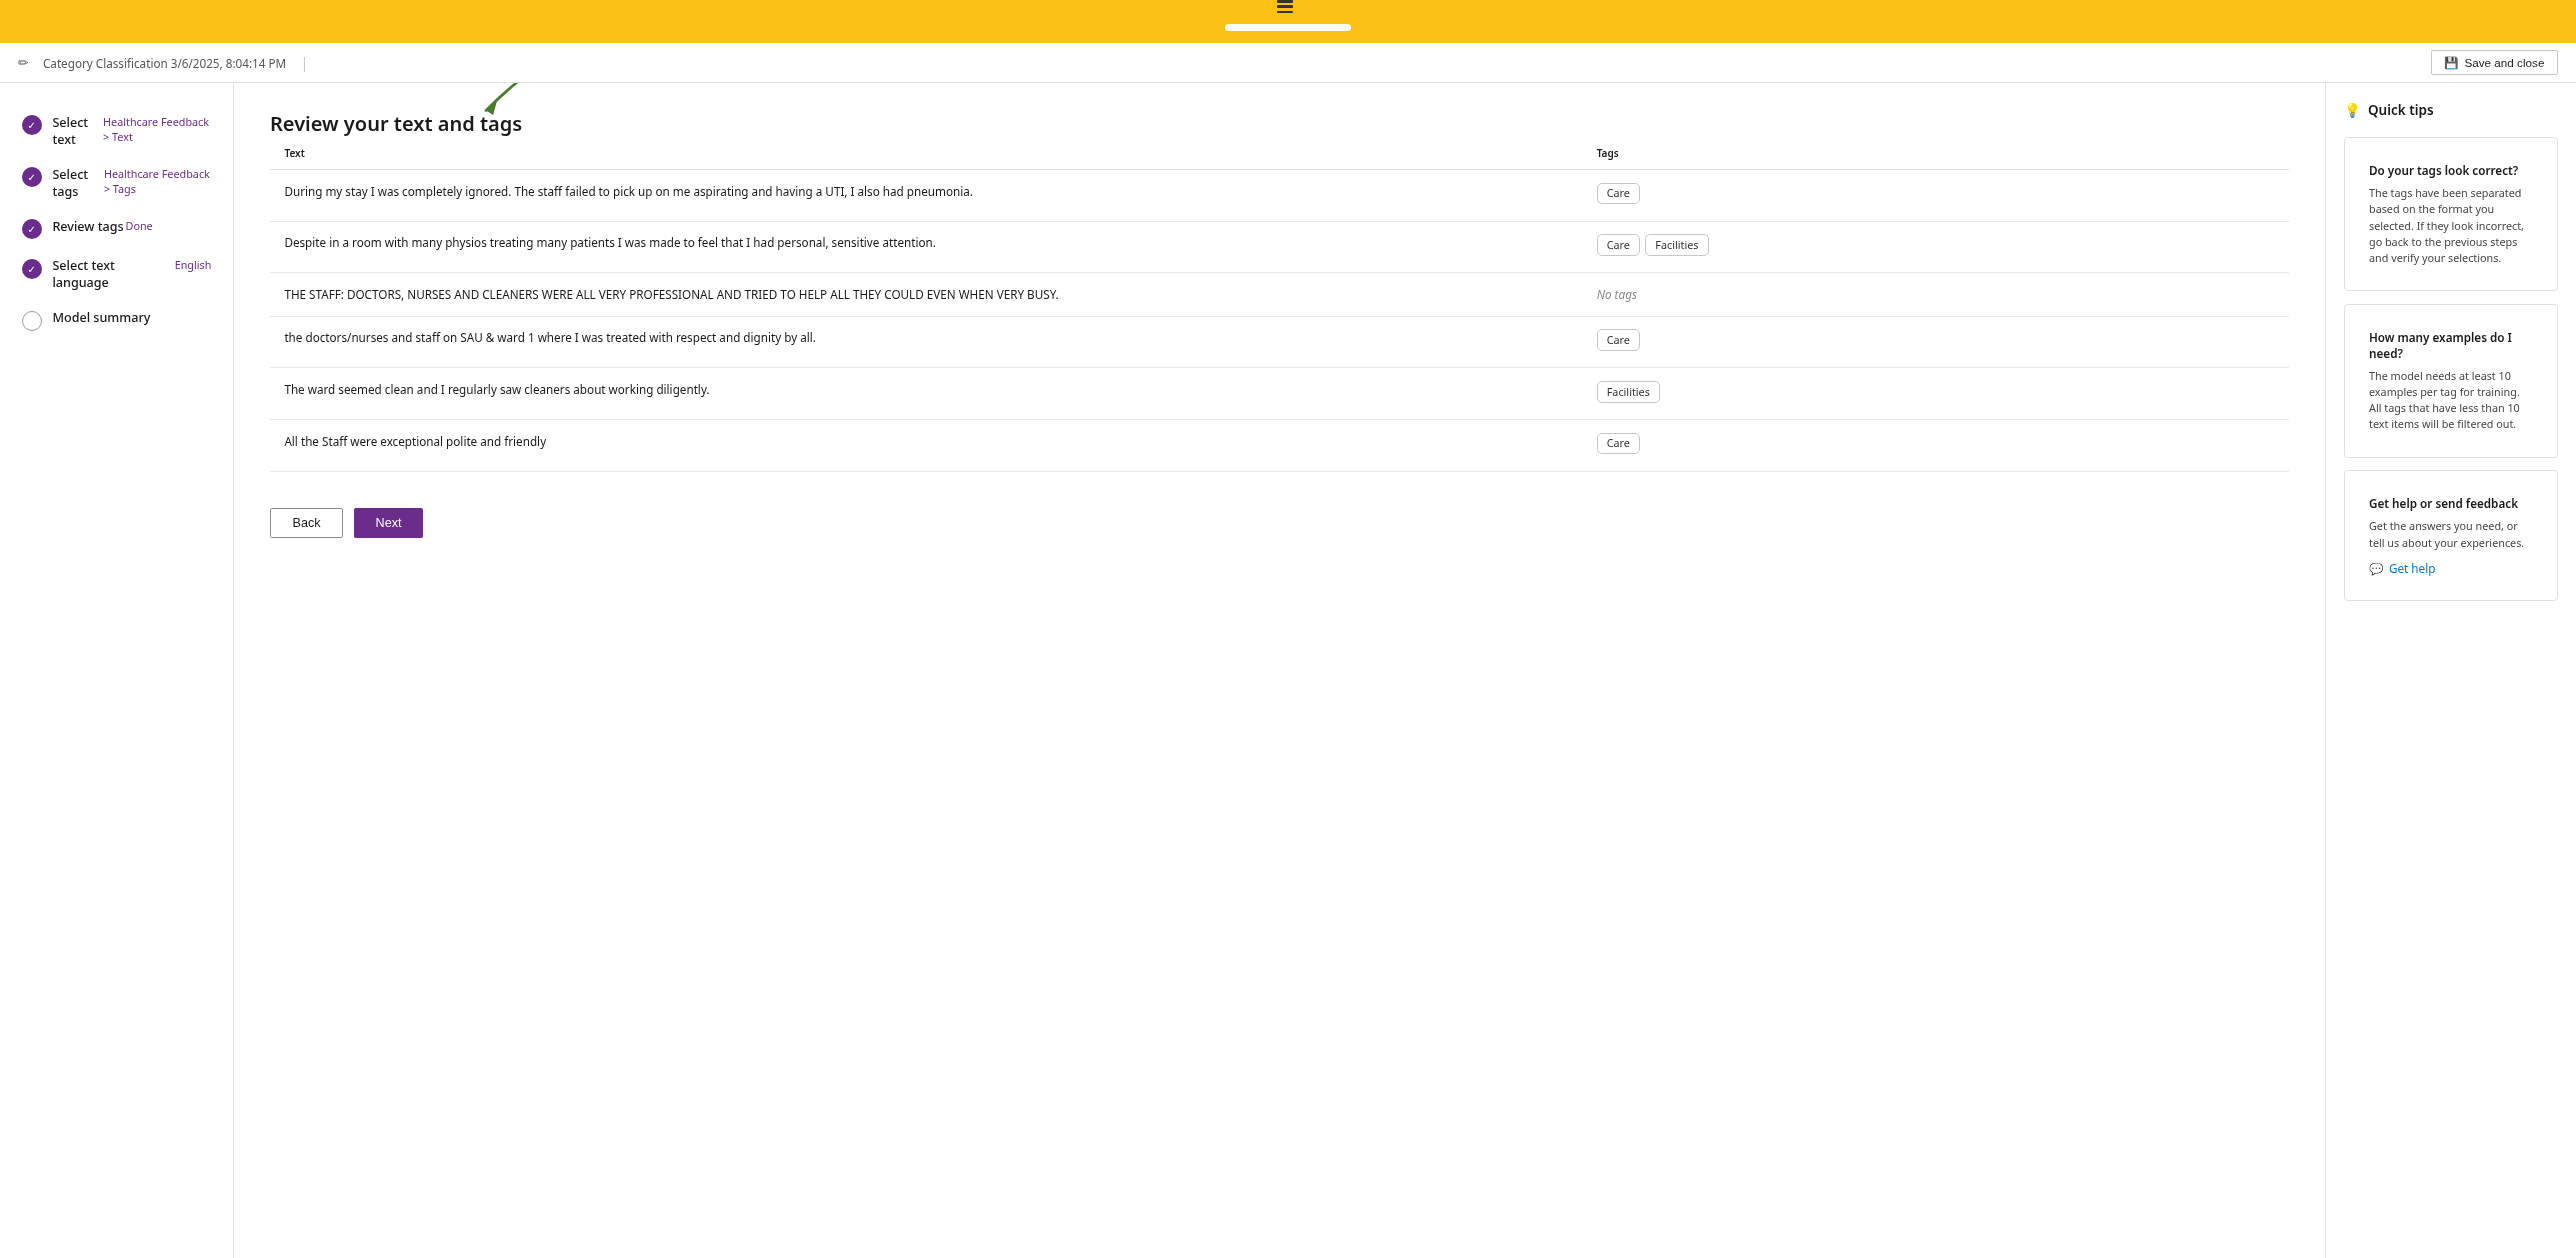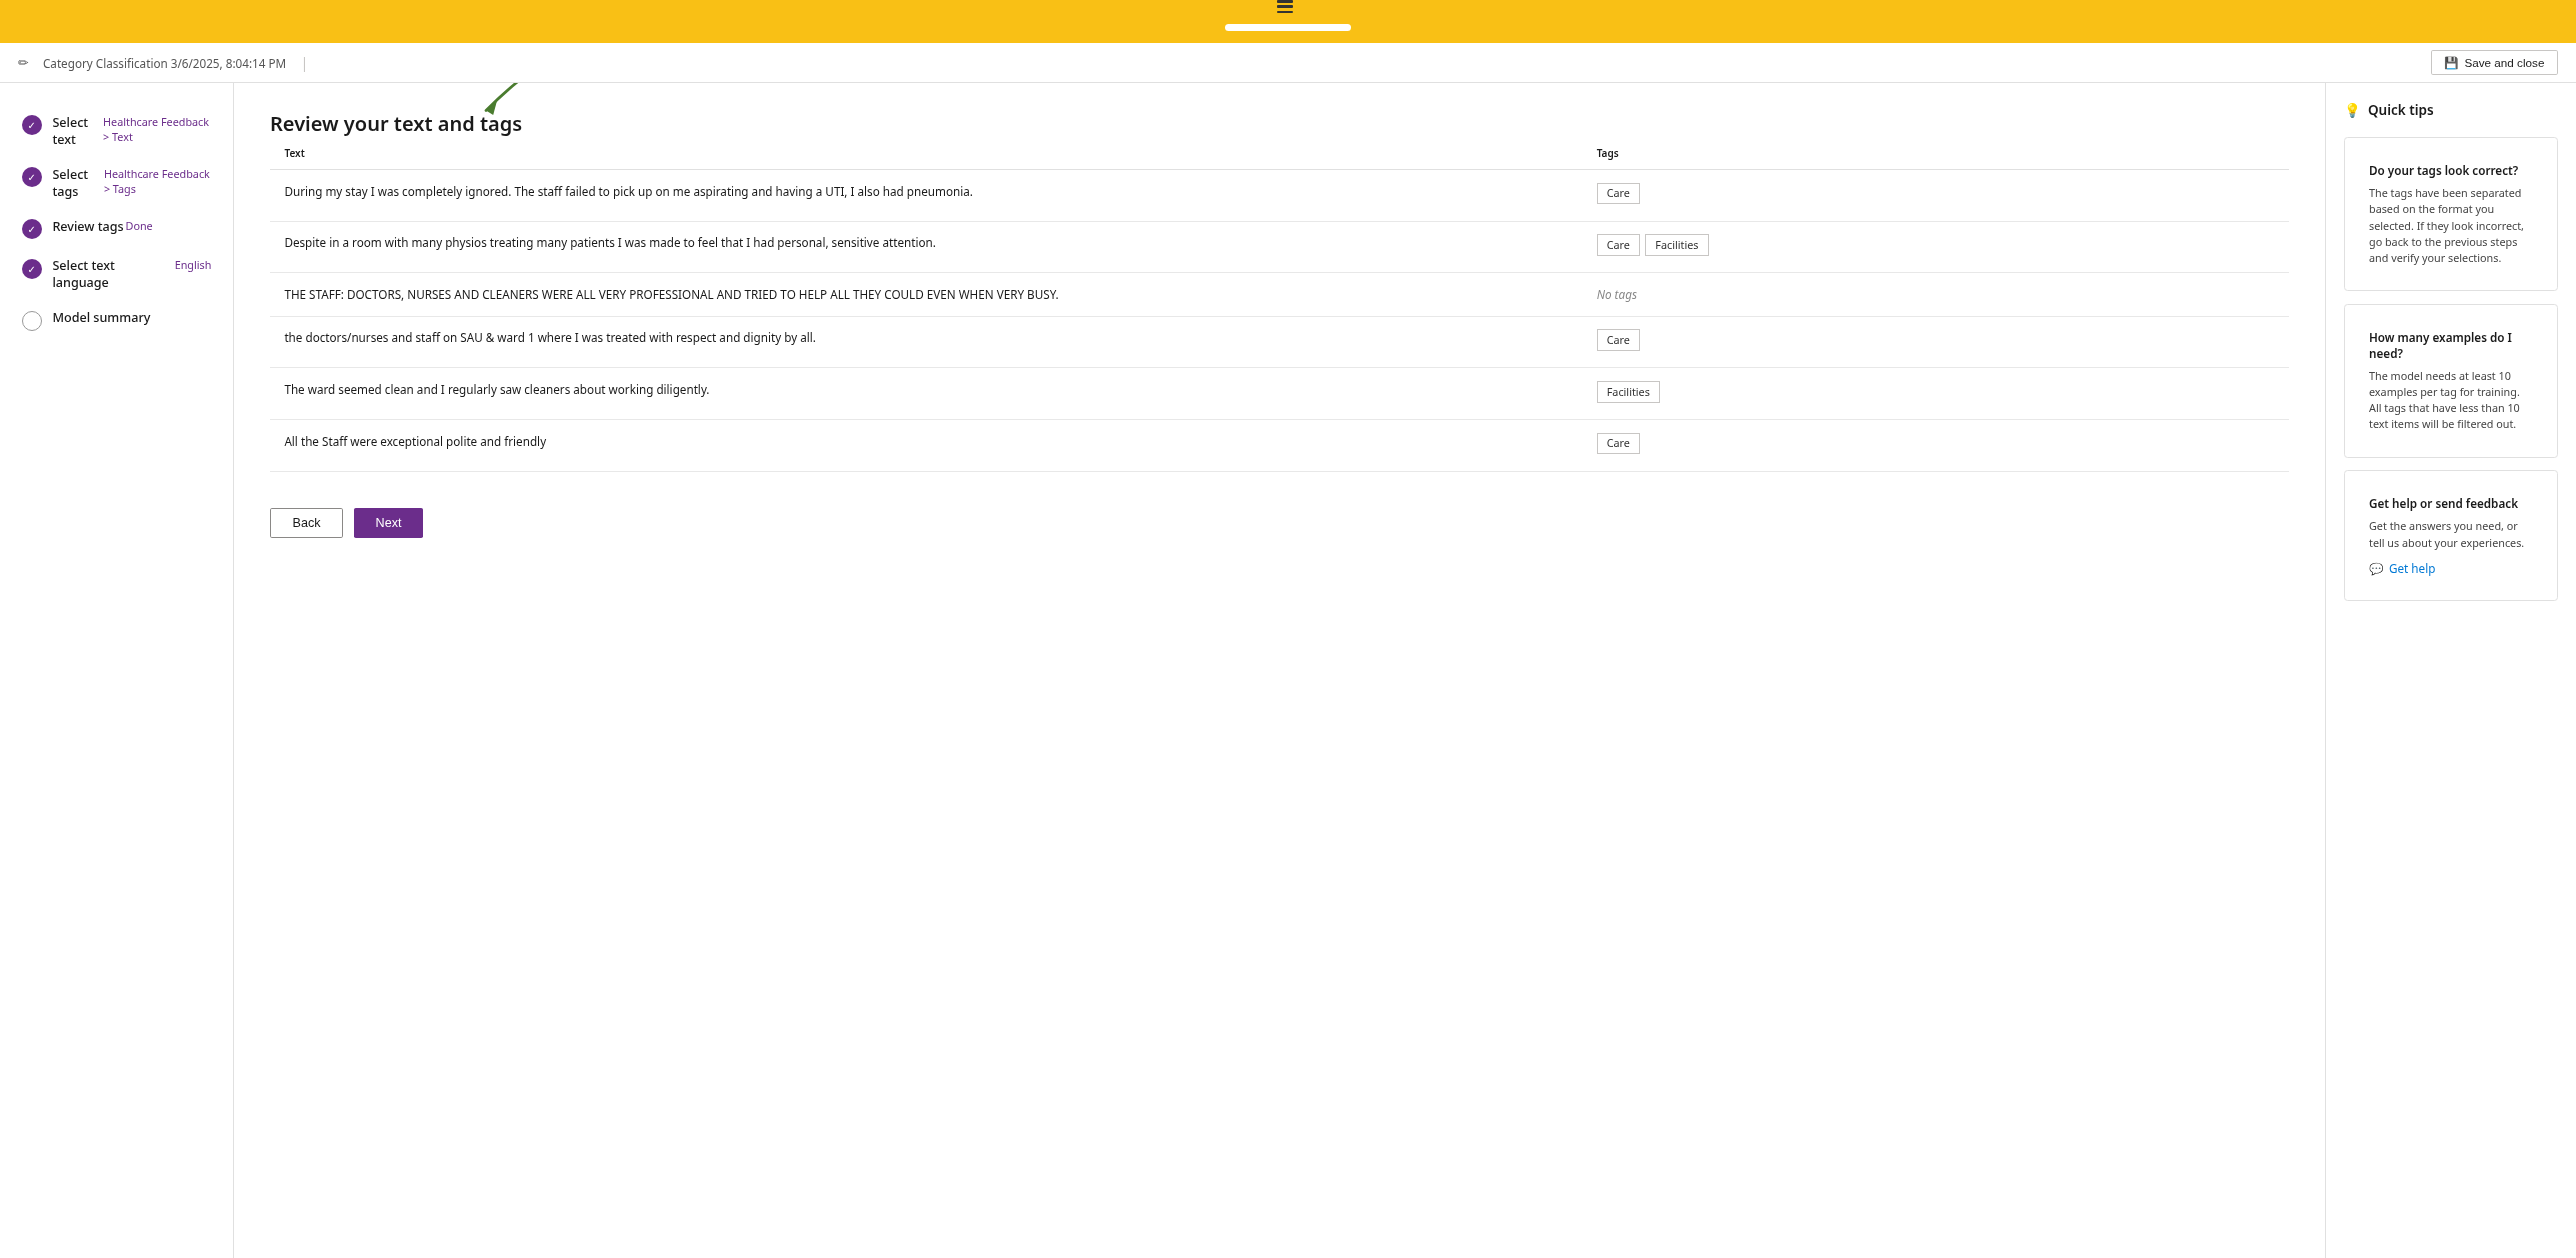--- a/index.html
+++ b/index.html
@@ -165,21 +165,21 @@
       font-size: 11.7px;
       color: #1a1a1a;
       line-height: 1.5;
     }
     .text-col { width: 65%; }
     .tags-col { width: 35%; }
 
     .tag-badge {
       display: inline-block;
       border: 0.9px solid #c8c6c4;
-      border-radius: 0;
+      border-radius: 5px;
       padding: 1.8px 9px;
       font-size: 10.8px;
       color: #333;
       margin-right: 5.4px;
       margin-bottom: 3.6px;
       background: #fff;
     }
     .no-tags { color: #888; font-size: 11.7px; font-style: italic; }
 
     

